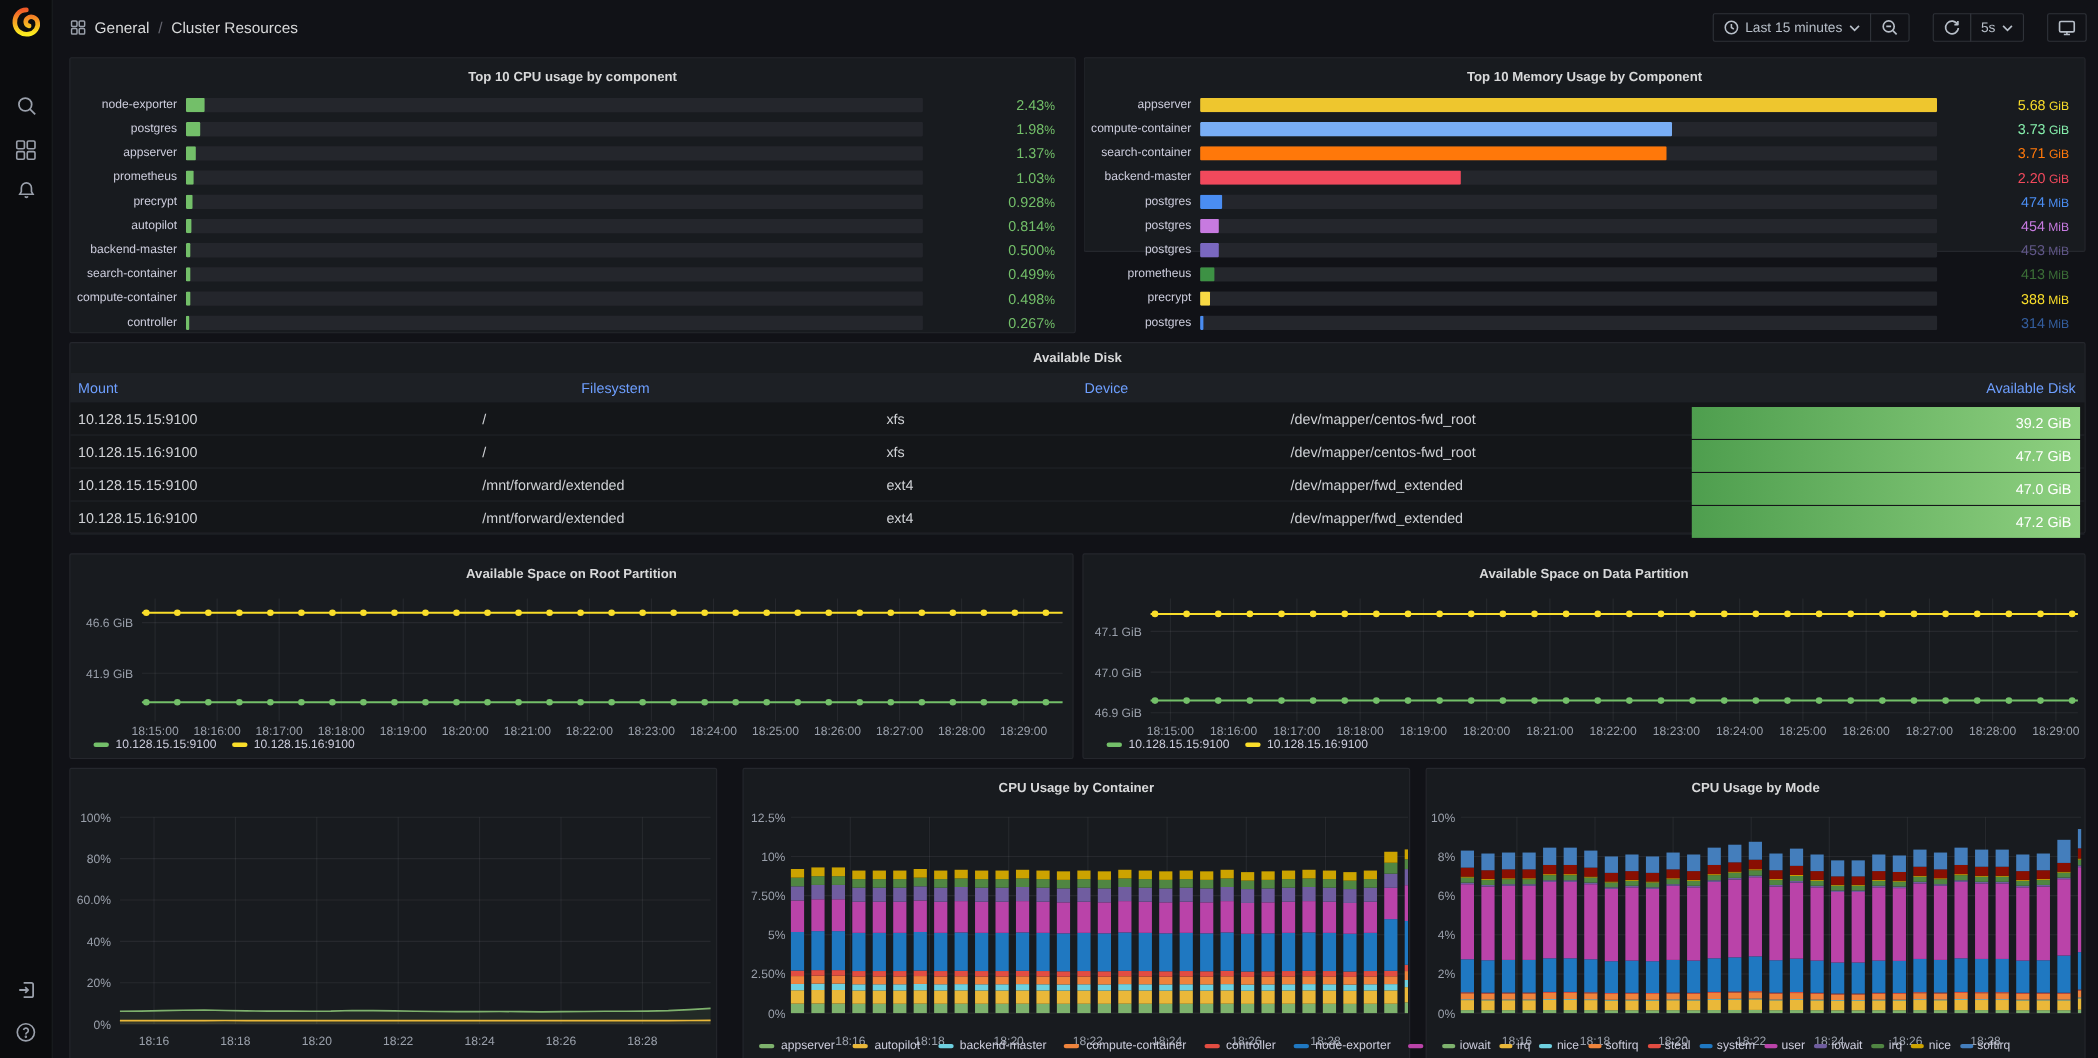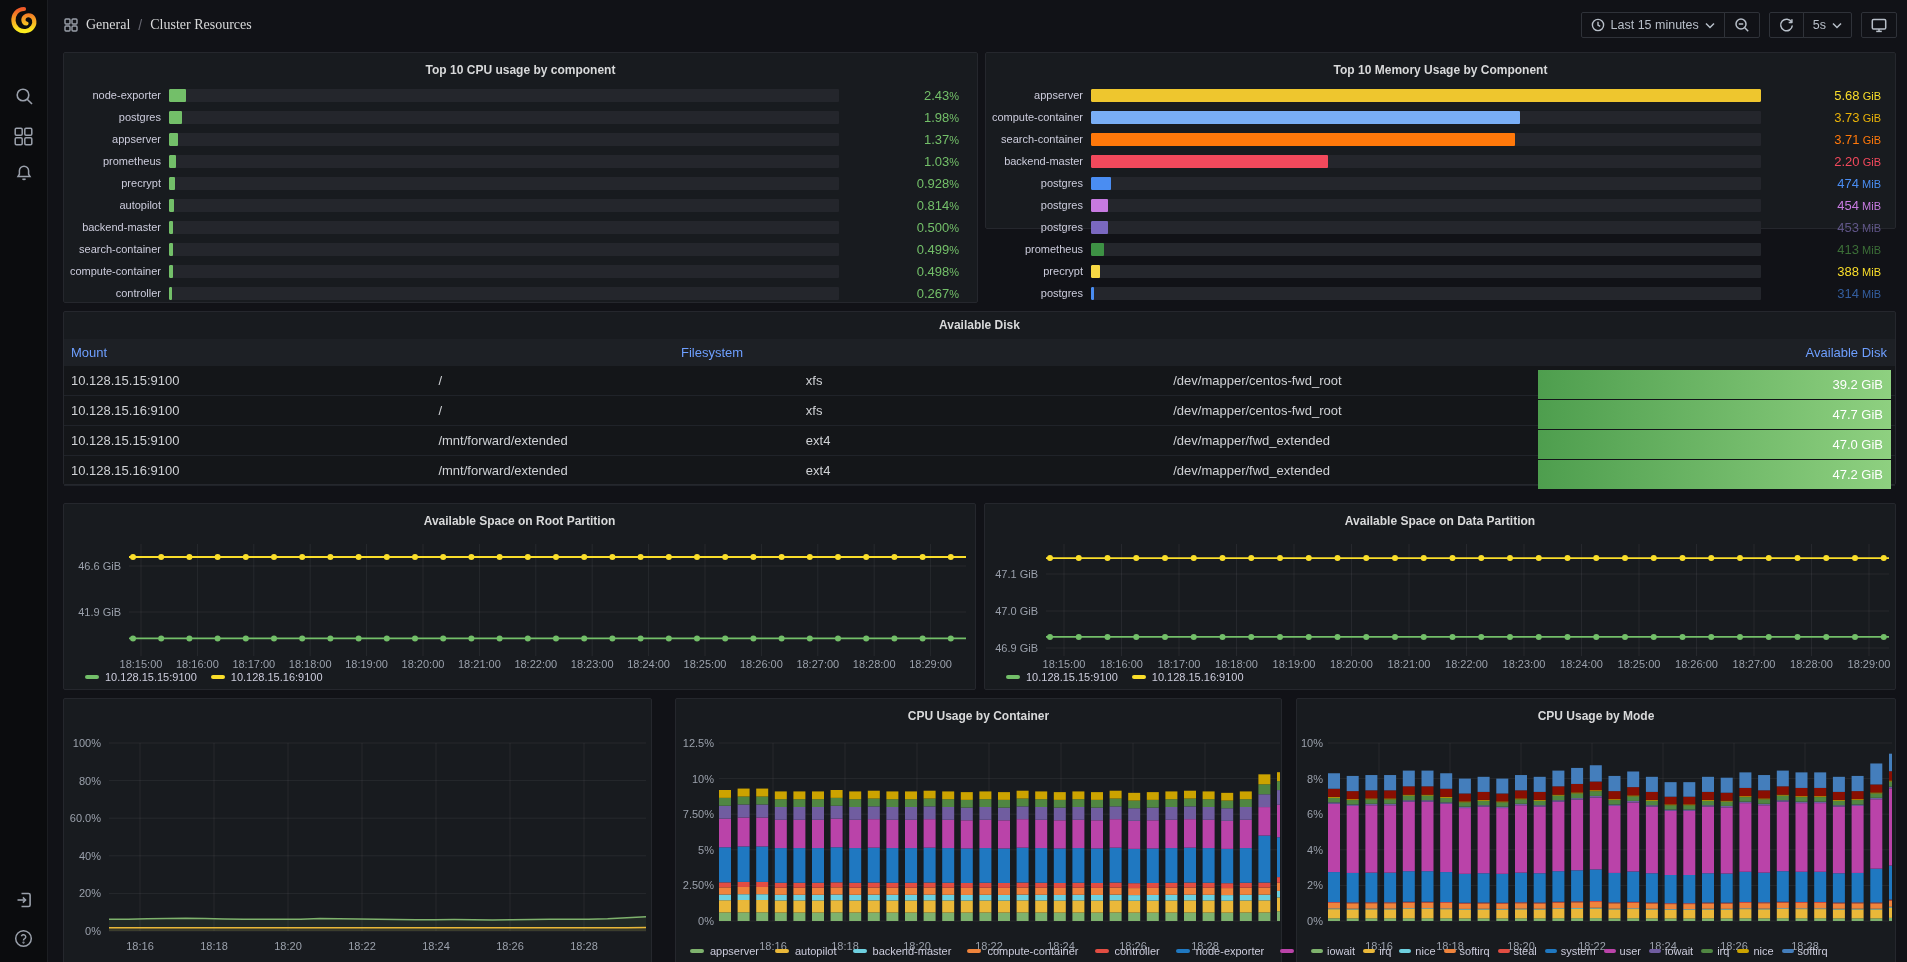--- a/index.html
+++ b/index.html
@@ -3,23 +3,23 @@
 <meta charset="utf-8">
 <style>
 *{box-sizing:border-box;margin:0;padding:0;}
 html,body{width:1907px;height:962px;overflow:hidden;background:#111217;font-family:"Liberation Sans",sans-serif;}
 .sidebar{position:fixed;left:0;top:0;width:48px;height:962px;background:#0b0c0e;border-right:1px solid #1c1e22;z-index:5;}
 .logo{position:absolute;left:10px;top:6px;width:28px;height:28px;cursor:pointer;}
 .sicon{position:absolute;left:0;width:47px;height:34px;display:flex;align-items:center;justify-content:center;color:#9aa0ab;cursor:pointer;}
 #si-search{top:79px;}#si-apps{top:119px;}#si-bell{top:156px;}#si-signin{top:883px;}#si-help{top:921px;}
 .topnav{position:fixed;left:48px;top:0;right:0;height:52px;}
 .breadcrumb{position:absolute;left:16px;top:12px;height:26px;display:flex;align-items:center;gap:8px;}
-.bc-section,.bc-page{color:#d8d9da;font-size:14px;font-family:Liberation Serif, serif;}
+.bc-section,.bc-page{color:#d8d9da;font-size:14px;}
 .bc-sep{color:rgba(204,204,220,.45);font-size:14px;}
-.nav-controls{position:absolute;right:10px;top:12px;display:flex;gap:9px;}
+.nav-controls{position:absolute;right:10px;top:12px;display:flex;gap:21px;}
 .btn-group{display:flex;}
 .nav-btn{height:26px;background:transparent;border:1px solid #2f3239;color:#b8bfc9;display:flex;align-items:center;gap:6px;padding:0 9px;font-size:12.5px;font-weight:500;font-family:inherit;cursor:pointer;}
 .btn-group .nav-btn+.nav-btn{margin-left:-1px;}
 .btn-group .nav-btn:first-child{border-radius:2px 0 0 2px;}
 .btn-group .nav-btn:last-child{border-radius:0 2px 2px 0;}
 .btn-group .nav-btn:only-child{border-radius:2px;}
 .panel{position:absolute;background:#181b1f;border:1px solid #25272d;border-radius:2px;}
 #p-cpu{left:63px;top:52px;width:915px;height:251px;}
 #p-mem{left:985px;top:52px;width:911px;height:177px;}
 #p-table{left:63px;top:311px;width:1833px;height:174px;}
@@ -259,21 +259,21 @@
         <div class="gtrack">
           <div class="gbar" style="width: 100%; background: rgb(238, 198, 46);"></div>
         </div>
         <div class="gval" style="color: rgb(250, 222, 42);"><span>5.68</span><span class="unit"> GiB</span></div>
       </div>
       <div class="grow">
         <div class="glabel">compute-container</div>
         <div class="gtrack">
           <div class="gbar" style="width: 64%; background: rgb(121, 174, 245);"></div>
         </div>
-        <div class="gval" style="color: #eab308;"><span>3.73</span><span class="unit"> GiB</span></div>
+        <div class="gval" style="color: #86efac;"><span>3.73</span><span class="unit"> GiB</span></div>
       </div>
       <div class="grow">
         <div class="glabel">search-container</div>
         <div class="gtrack">
           <div class="gbar" style="width: 63.3%; background: rgb(255, 120, 10);"></div>
         </div>
         <div class="gval" style="color: rgb(255, 120, 10);"><span>3.71</span><span class="unit"> GiB</span></div>
       </div>
       <div class="grow">
         <div class="glabel">backend-master</div>
@@ -324,20 +324,21 @@
         </div>
         <div class="gval" style="color: rgb(74, 141, 242); opacity: 0.62;"><span>314</span><span class="unit"> MiB</span></div>
       </div>
     </div>
 </section>
 <section class="panel" id="p-table">
   <h2 class="ptitle">Available Disk</h2>
   <div class="tblhead">
       <div class="th">Mount</div>
       <div class="th">Filesystem</div>
+      <div class="th">Device</div>
       <div class="th right">Available Disk</div>
     </div>
   <div class="tblbody">
       <div class="tr">
         <div class="td">10.128.15.15:9100</div>
         <div class="td">/</div>
         <div class="td">xfs</div>
         <div class="td">/dev/mapper/centos-fwd_root</div>
         <div class="td gcell">
           <div class="gcellin" style="background: linear-gradient(90deg, rgb(78, 158, 78), rgb(142, 208, 128));">39.2 GiB</div>

